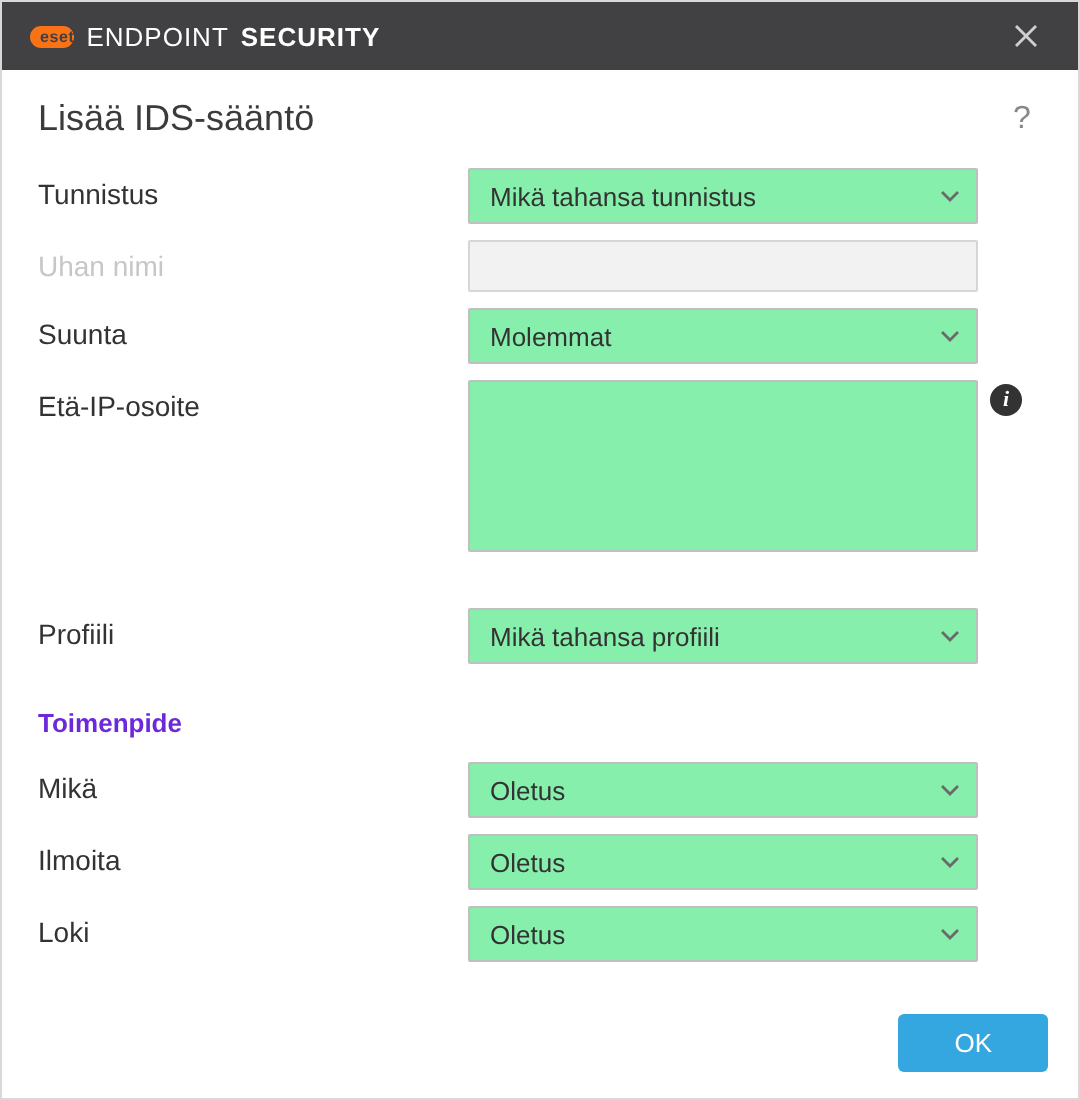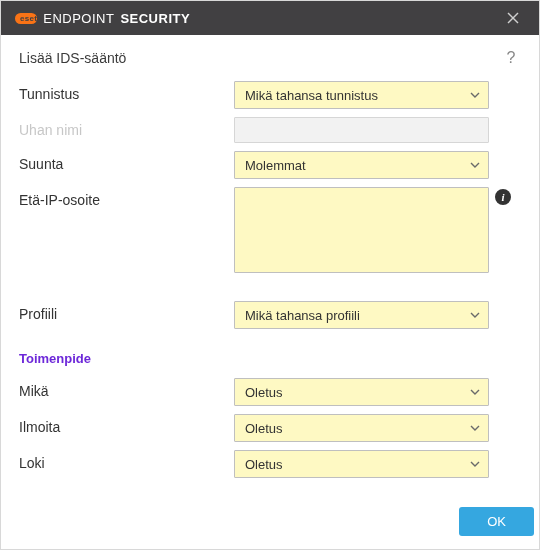--- a/index.html
+++ b/index.html
@@ -54,21 +54,21 @@
   .content {
     padding: 14px 18px 14px 18px;
   }
   .header-row {
     display: flex;
     align-items: center;
     justify-content: space-between;
     margin-bottom: 14px;
   }
   .page-title {
-    font-size: 14px;
+    font-size: 18px;
     color: #3b3b3b;
     font-weight: 400;
   }
   .help-icon {
     color: #888;
     font-size: 16px;
     cursor: pointer;
     width: 20px; text-align: center;
   }
 
@@ -87,21 +87,21 @@
   .row .label.disabled { color: #c7c7c7; }
   .row .control {
     flex: 1;
     display: flex;
     align-items: flex-start;
     gap: 6px;
   }
   .select, .input, .textarea, .picker {
     width: 255px;
     border: 1px solid #bfbfbf;
-    background: #fef9c3;
+    background: #86efac;
     font-family: inherit;
     font-size: 13px;
     color: #333;
     border-radius: 1px;
   }
   .select {
     height: 28px;
     display: flex;
     align-items: center;
     justify-content: space-between;
@@ -148,21 +148,21 @@
   .section-title {
     font-weight: 600;
     color: #6d28d9;
     margin: 22px 0 12px 0;
     font-size: 13px;
   }
 
   .footer {
     position: absolute;
     bottom: 14px;
-    right: 6px;
+    right: 16px;
   }
   .ok-btn {
     background: #35a7e0;
     color: #fff;
     border: none;
     font-size: 13px;
     padding: 7px 28px;
     border-radius: 3px;
     cursor: pointer;
   }

